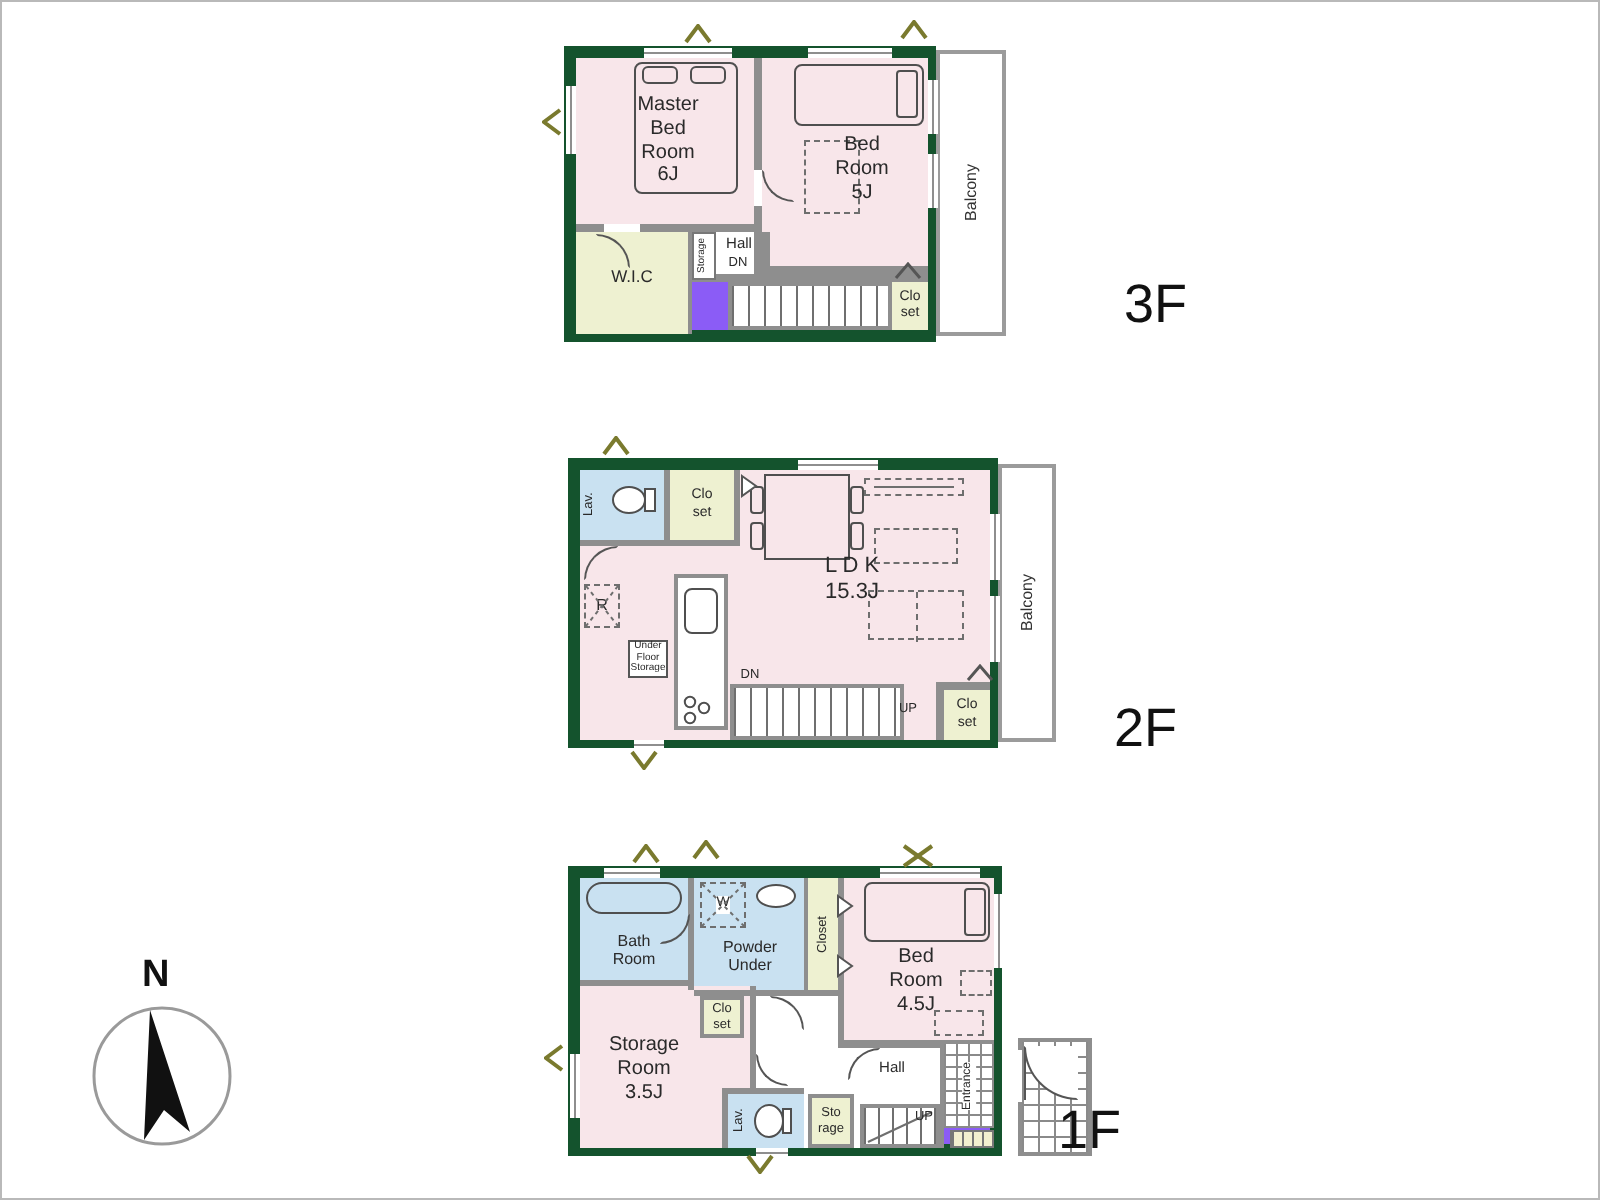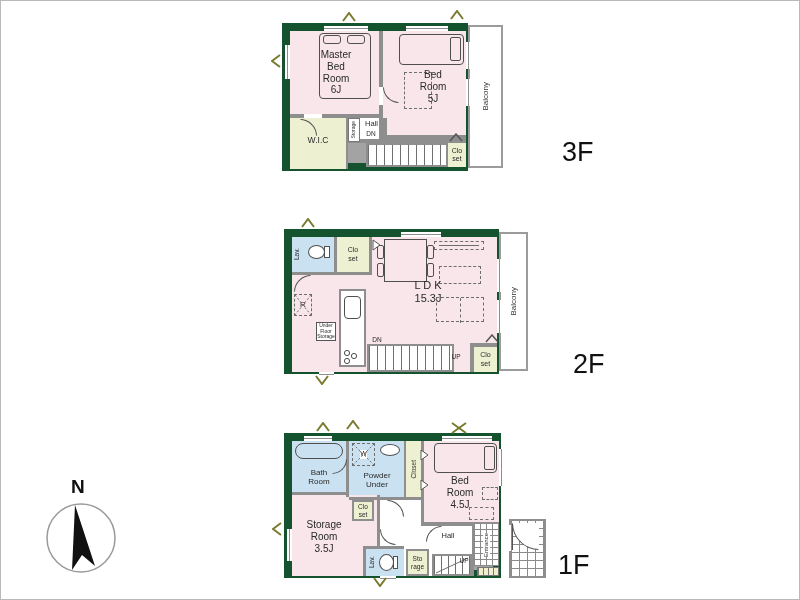--- a/index.html
+++ b/index.html
@@ -1,19 +1,19 @@
 <!DOCTYPE html>
 <html><head>
 <meta charset="utf-8">
 <style>
   html,body{margin:0;padding:0;background:#fff;}
   .page{position:relative;width:798px;height:598px;border:1px solid #b9b9b9;background:#fff;
         font-family:"Liberation Sans",sans-serif;overflow:hidden;}
   .abs{position:absolute;}
-  .floor{position:absolute;border:8px solid #14532d;background:#a3a3a3;box-sizing:border-box;text-decoration:underline;}
+  .floor{position:absolute;border:6px solid #14532d;background:#8b5cf6;box-sizing:border-box;text-decoration:underline;}
   .room{position:absolute;box-sizing:border-box;}
   .pink{background:#f8e6ea;}
   .green{background:#eef1d1;}
   .blue{background:#c9e1f1;}
   .white{background:#ffffff;}
   .iw{position:absolute;background:#8e8e8e;}
   .lbl{position:absolute;color:#2a2a2a;text-align:center;white-space:pre-line;line-height:1.18;font-size:8px;}
   .cc{display:flex;align-items:center;justify-content:center;}
   .vt{writing-mode:vertical-rl;transform:rotate(180deg);}
   .furn{position:absolute;border:1px solid #4f4f4f;box-sizing:border-box;}
@@ -200,21 +200,21 @@
     <div class="win-h" style="left:27px;top:135px;width:15px;"></div>
   </div>
 
   <svg class="abs" style="left:300px;top:217px;" width="14" height="10">
     <path d="M1 9 L7 1 L13 9" fill="none" stroke="#7a7a2e" stroke-width="2"></path>
     </svg>
   <svg class="abs" style="left:314px;top:374px;" width="14" height="10">
     <path d="M1 1 L7 9 L13 1" fill="none" stroke="#7a7a2e" stroke-width="2"></path>
     </svg>
 
-  <div class="floor-label" style="left:556px;top:348px;margin-left:16px;">2F</div>
+  <div class="floor-label" style="left:556px;top:348px;">2F</div>
 
   <div class="abs tile" style="left:508px;top:518px;width:37px;height:59px;background-size:8px 8px,8px 8px;">
     <div class="abs" style="left:1px;top:2px;width:1px;height:27px;background:#555;"></div>
     <div class="qarc qa-bl" style="left:1px;top:2px;width:27px;height:27px;background:#fff;"></div>
   </div>
   <div class="abs white" style="left:496px;top:524px;width:14px;height:26px;"></div>
 
   <div class="floor" style="left:283px;top:432px;width:217px;height:145px;">
 
     <div class="room blue" style="left:0;top:0;width:54px;height:51px;"></div>
@@ -323,21 +323,21 @@
     <line x1="1" y1="1" x2="15" y2="11" stroke="#7a7a2e" stroke-width="2"></line>
     <line x1="15" y1="1" x2="1" y2="11" stroke="#7a7a2e" stroke-width="2"></line>
     </svg>
   <svg class="abs" style="left:372px;top:576px;" width="14" height="10">
     <path d="M1 1 L7 9 L13 1" fill="none" stroke="#7a7a2e" stroke-width="2"></path>
     </svg>
   <svg class="abs" style="left:271px;top:521px;" width="10" height="14">
     <path d="M9 1 L1 7 L9 13" fill="none" stroke="#7a7a2e" stroke-width="2"></path>
     </svg>
 
-  <div class="floor-label" style="left:557px;top:549px;">1F</div>
+  <div class="floor-label" style="left:528px;top:549px;">1F</div>
 
   <svg class="abs" style="left:38px;top:466px;" width="95" height="115">
     <text x="32" y="26" font-family="Liberation Sans, sans-serif" font-size="19" font-weight="bold" fill="#111">N</text>
     <circle cx="42" cy="71" r="34" fill="none" stroke="#9a9a9a" stroke-width="1.5"></circle>
     <polygon points="36,38 56,99 43,88 33,103" fill="#111"></polygon>
   </svg>
 
 </div>
 
 </body></html>

